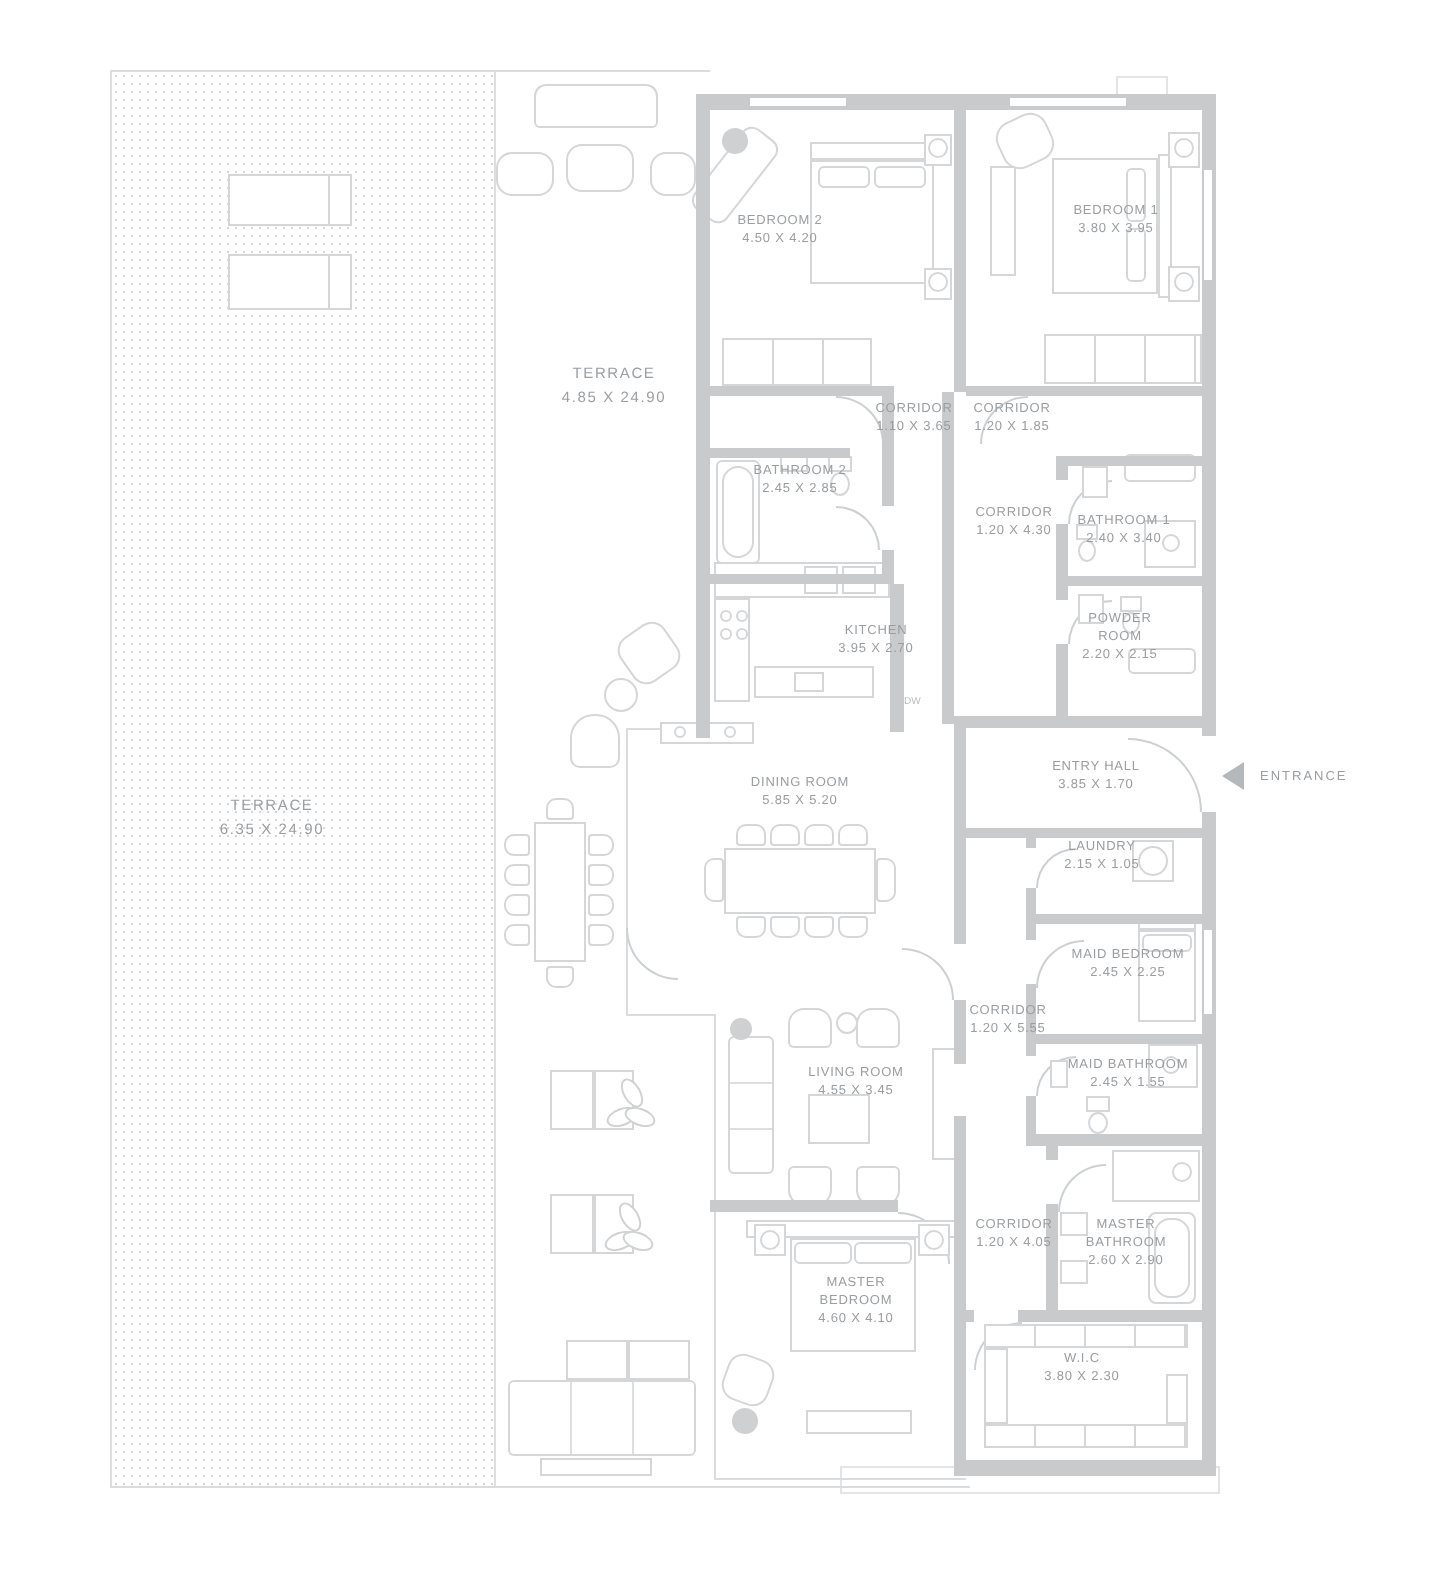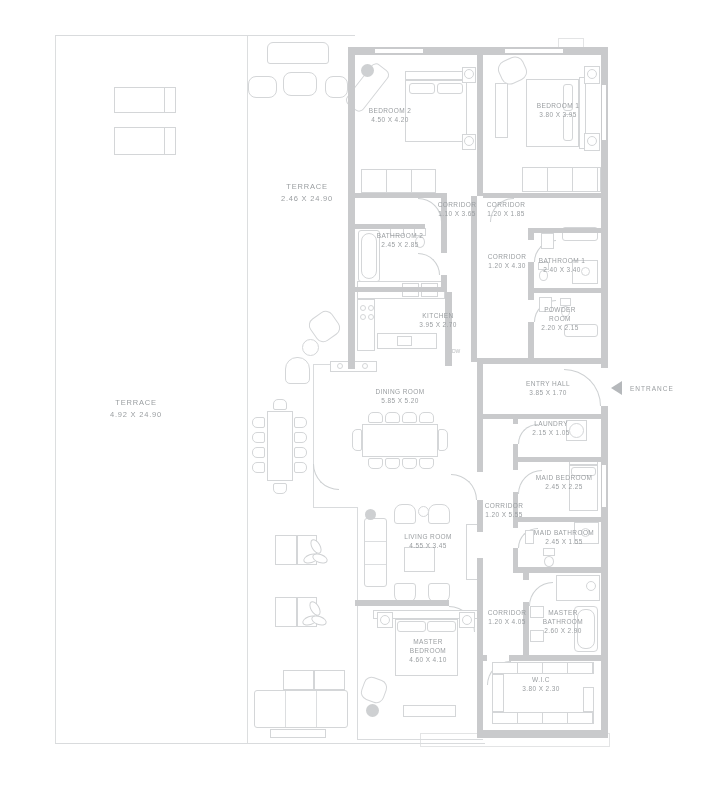--- a/index.html
+++ b/index.html
@@ -267,25 +267,25 @@
   <div class="fg" style="left:366px;top:704px;width:13px;height:13px"></div>
   <div class="f" style="left:403px;top:705px;width:53px;height:12px"></div>
 
   <div class="f shelf" style="left:492px;top:662px;width:102px;height:12px"></div>
   <div class="f shelf" style="left:492px;top:712px;width:102px;height:12px"></div>
   <div class="f" style="left:492px;top:674px;width:12px;height:38px"></div>
   <div class="f" style="left:583px;top:687px;width:11px;height:25px"></div>
 
   <div class="lbl big" style="left:91px;top:397px;width:90px">
     <span class="nm">TERRACE</span>
-    <span class="dm">4.92 X 24.90</span>
+    <span class="dm">6.35 X 24.90</span>
   </div>
   <div class="lbl big" style="left:262px;top:181px;width:90px">
     <span class="nm">TERRACE</span>
-    <span class="dm">2.46 X 24.90</span>
+    <span class="dm">4.85 X 24.90</span>
   </div>
   <div class="lbl" style="left:350px;top:106px;width:80px">
     <span class="nm">BEDROOM 2</span>
     <span class="dm">4.50 X 4.20</span>
   </div>
   <div class="lbl" style="left:518px;top:101px;width:80px">
     <span class="nm">BEDROOM 1</span>
     <span class="dm">3.80 X 3.95</span>
   </div>
   <div class="lbl" style="left:434px;top:200px;width:46px">

